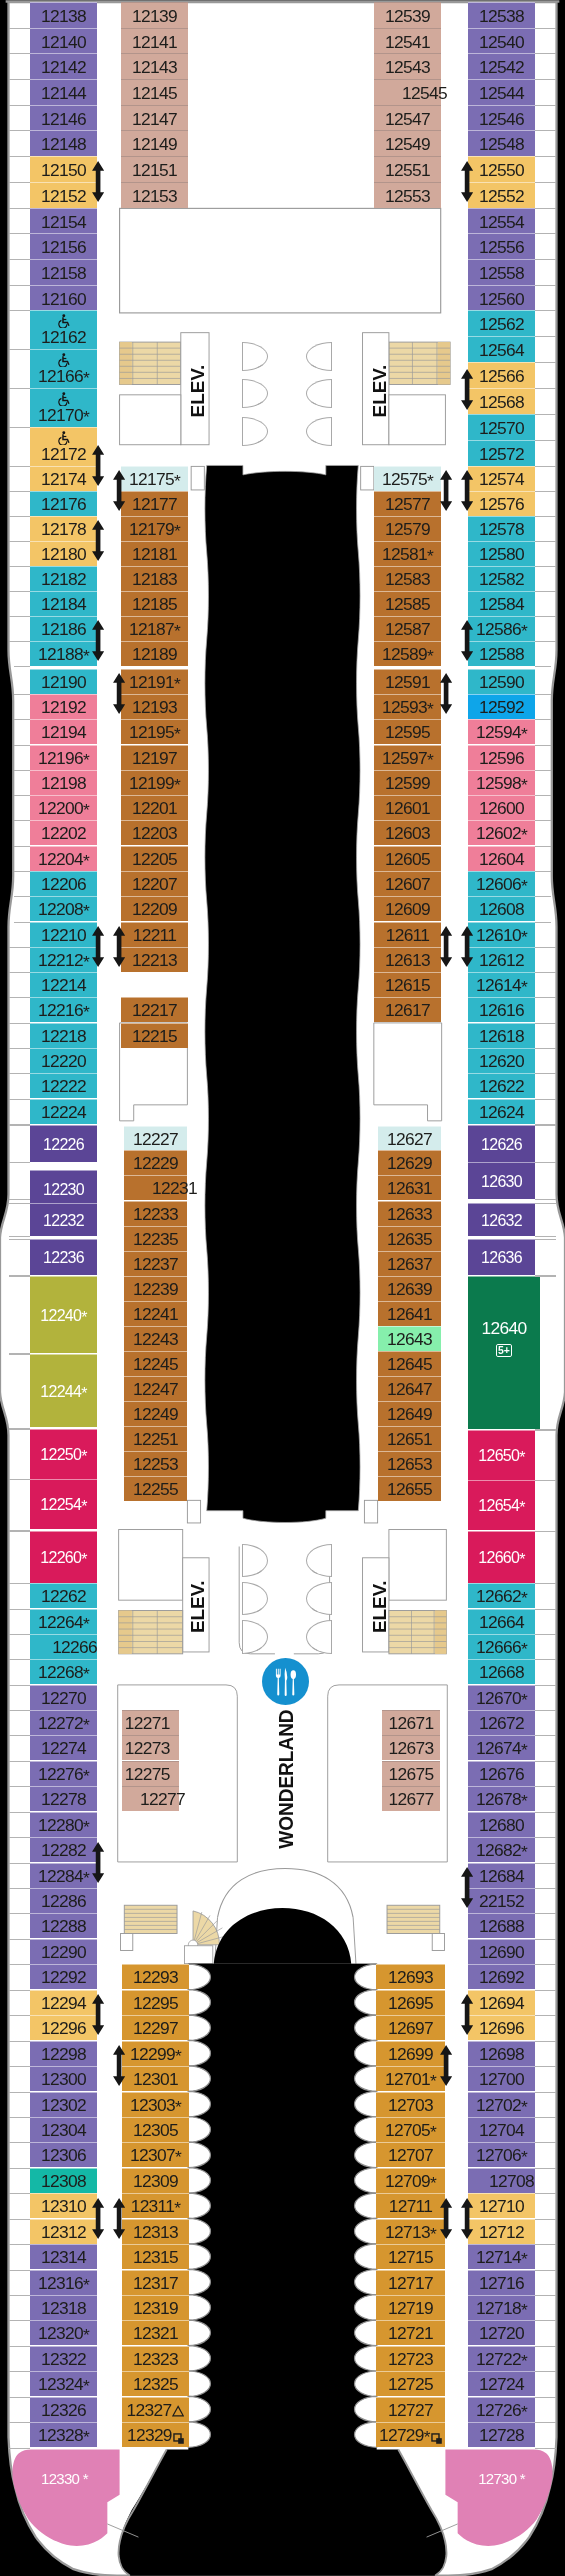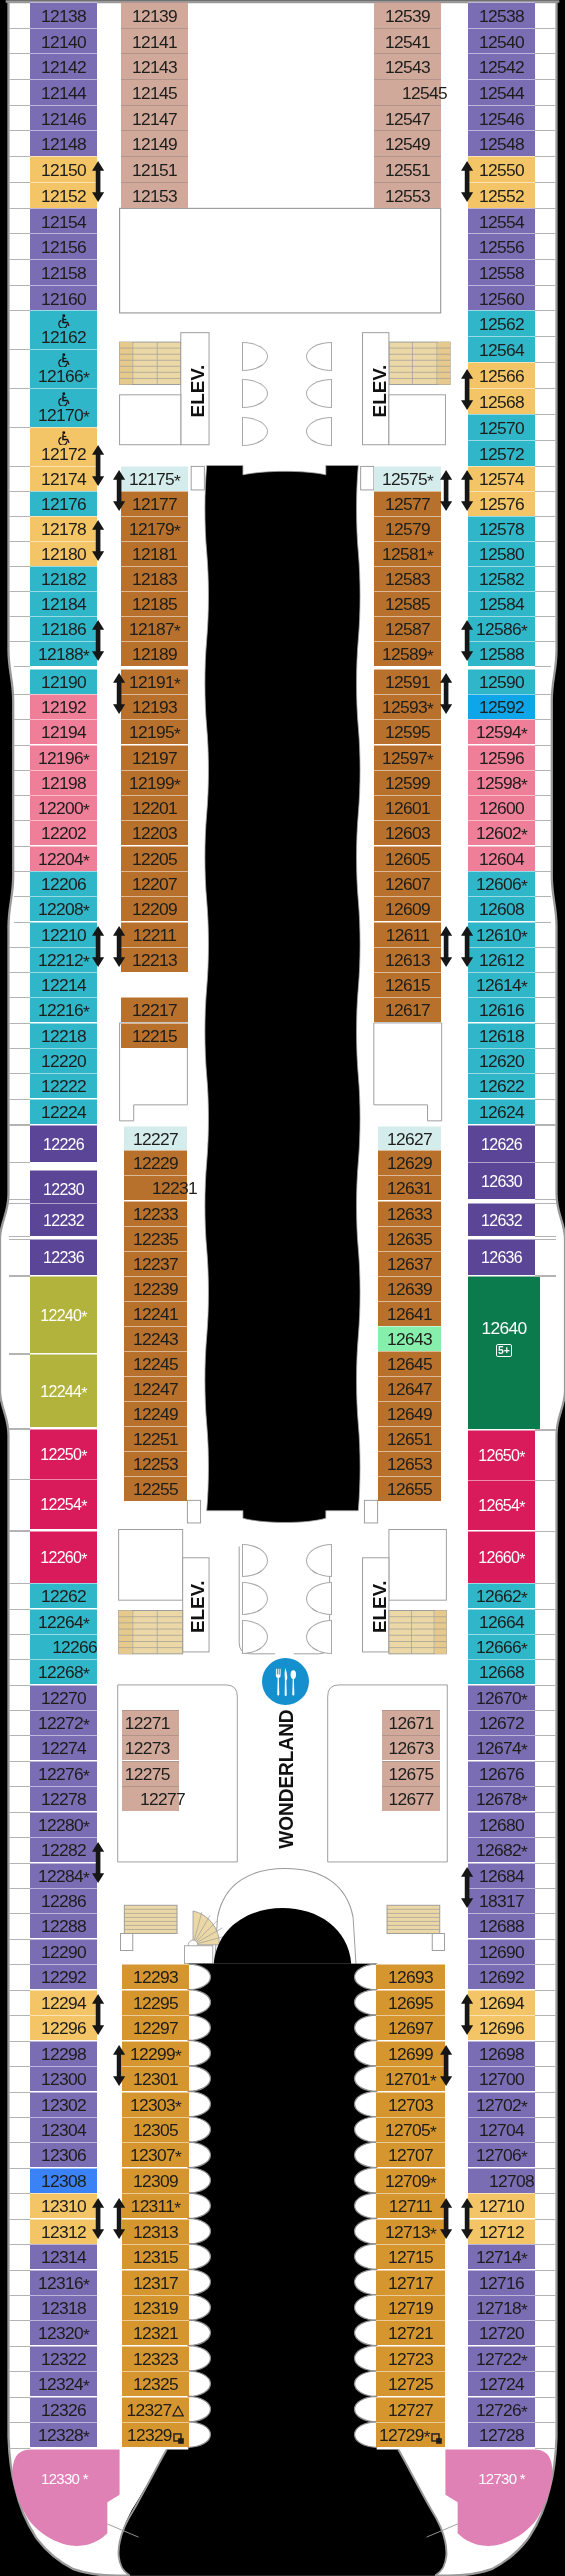--- a/index.html
+++ b/index.html
@@ -412,21 +412,21 @@
 <div class="c " style="left:30px;top:2041px;width:67px;height:25.4px;background:#7b6db3;line-height:25.4px;">12298</div>
 
 <div class="c " style="left:30px;top:2066px;width:67px;height:25.4px;background:#7b6db3;line-height:25.4px;">12300</div>
 
 <div class="c " style="left:30px;top:2092px;width:67px;height:25.4px;background:#7b6db3;line-height:25.4px;">12302</div>
 
 <div class="c " style="left:30px;top:2117px;width:67px;height:25.4px;background:#7b6db3;line-height:25.4px;">12304</div>
 
 <div class="c " style="left:30px;top:2142px;width:67px;height:25.4px;background:#7b6db3;line-height:25.4px;">12306</div>
 
-<div class="c " style="left:30px;top:2168px;width:67px;height:25.4px;background:#3b82f6;line-height:25.4px;">12308</div>
+<div class="c " style="left:30px;top:2168px;width:67px;height:25.4px;background:#14b8a6;line-height:25.4px;">12308</div>
 
 <div class="c " style="left:30px;top:2193px;width:67px;height:25.4px;background:#f3c566;line-height:25.4px;">12310</div>
 
 <div class="c " style="left:30px;top:2219px;width:67px;height:25.4px;background:#f3c566;line-height:25.4px;">12312</div>
 
 <div class="c " style="left:30px;top:2244px;width:67px;height:25.4px;background:#7b6db3;line-height:25.4px;">12314</div>
 
 <div class="c " style="left:30px;top:2270px;width:67px;height:25.4px;background:#7b6db3;line-height:25.4px;">12316<span class="st">*</span></div>
 
 <div class="c " style="left:30px;top:2295px;width:67px;height:25.4px;background:#7b6db3;line-height:25.4px;">12318</div>
@@ -565,21 +565,21 @@
 <div class="c " style="left:468px;top:1761px;width:67px;height:25.4px;background:#7b6db3;line-height:25.4px;">12676</div>
 
 <div class="c " style="left:468px;top:1786px;width:67px;height:25.4px;background:#7b6db3;line-height:25.4px;">12678<span class="st">*</span></div>
 
 <div class="c " style="left:468px;top:1812px;width:67px;height:25.4px;background:#7b6db3;line-height:25.4px;">12680</div>
 
 <div class="c " style="left:468px;top:1837px;width:67px;height:25.4px;background:#7b6db3;line-height:25.4px;">12682<span class="st">*</span></div>
 
 <div class="c " style="left:468px;top:1863px;width:67px;height:25.4px;background:#7b6db3;line-height:25.4px;">12684</div>
 
-<div class="c " style="left:468px;top:1888px;width:67px;height:25.4px;background:#7b6db3;line-height:25.4px;">18317</div>
+<div class="c " style="left:468px;top:1888px;width:67px;height:25.4px;background:#7b6db3;line-height:25.4px;">22152</div>
 
 <div class="c " style="left:468px;top:1913px;width:67px;height:25.4px;background:#7b6db3;line-height:25.4px;">12688</div>
 
 <div class="c " style="left:468px;top:1939px;width:67px;height:25.4px;background:#7b6db3;line-height:25.4px;">12690</div>
 
 <div class="c " style="left:468px;top:1964px;width:67px;height:25.4px;background:#7b6db3;line-height:25.4px;">12692</div>
 
 <div class="c " style="left:468px;top:1990px;width:67px;height:25.4px;background:#f3c566;line-height:25.4px;">12694</div>
 
 <div class="c " style="left:468px;top:2015px;width:67px;height:25.4px;background:#f3c566;line-height:25.4px;">12696</div>

